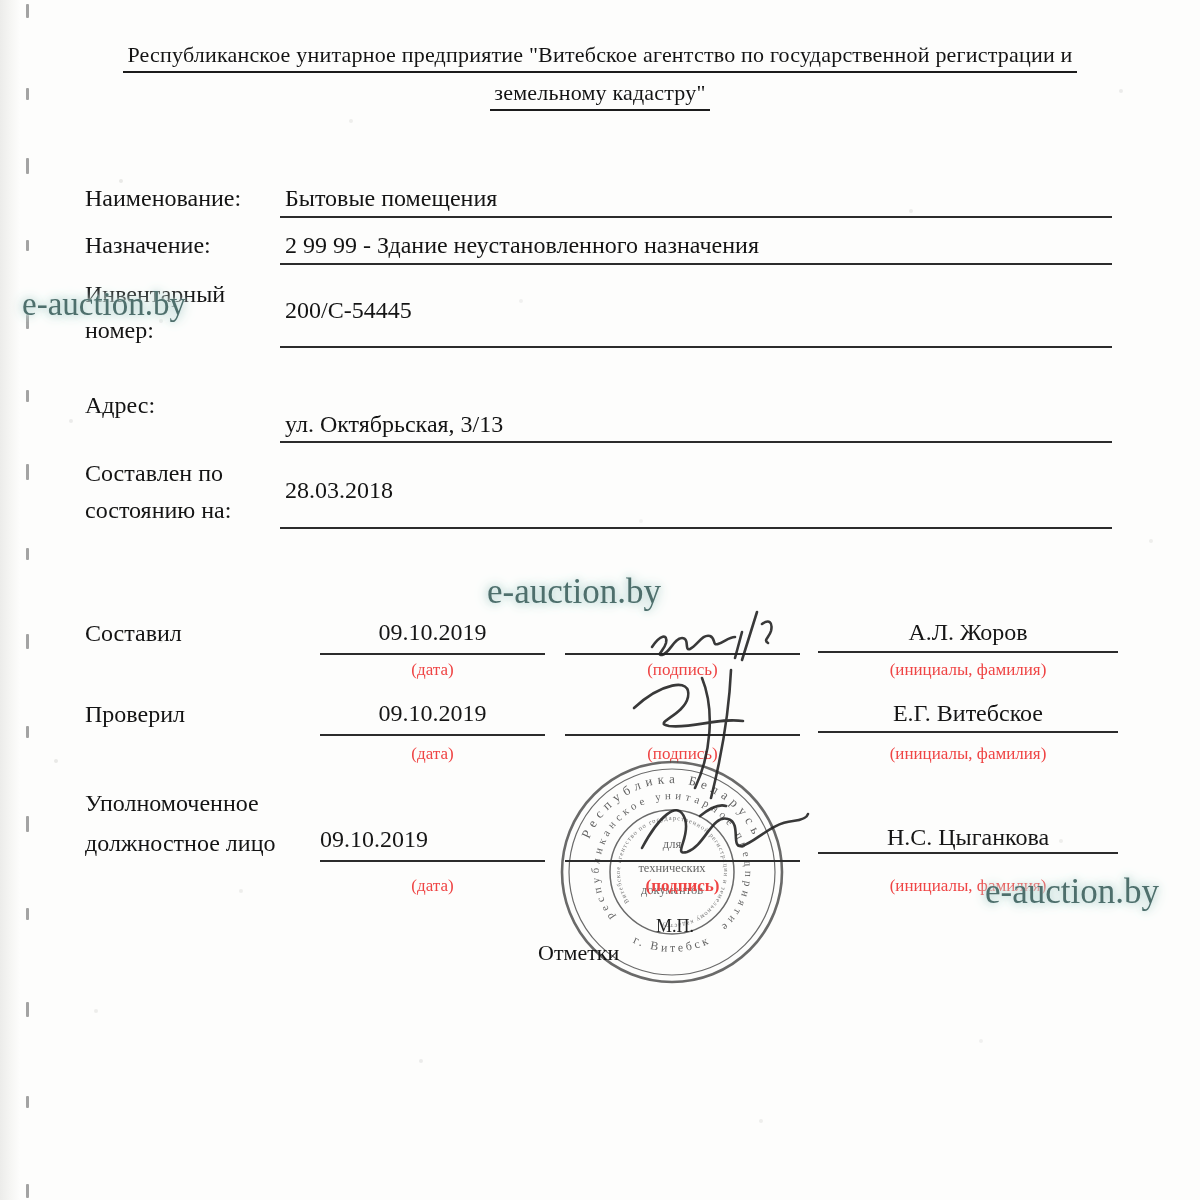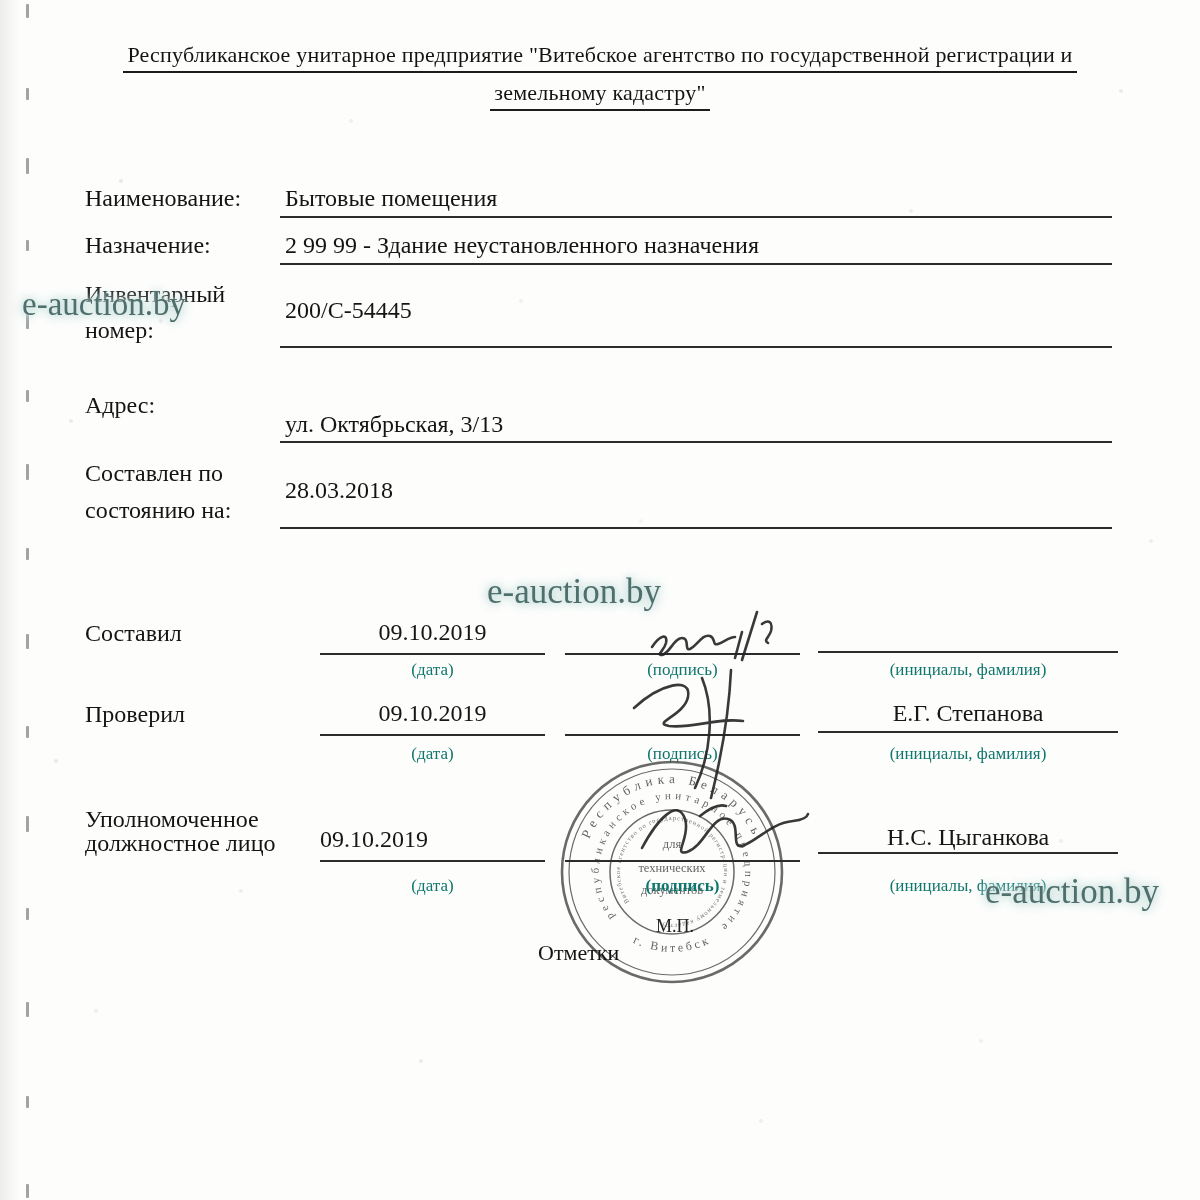--- a/index.html
+++ b/index.html
@@ -40,21 +40,21 @@
   }
   .hdr-caption{
     position:absolute;left:60px;width:1080px;top:112px;text-align:center;
     font-size:17px;color:#1a1a1a;
   }
   
   .lab,.val{position:absolute;font-size:24px;color:#141414;white-space:nowrap;}
   .fline{position:absolute;height:2px;background:#2c2c2c;}
   
   .scol{position:absolute;text-align:center;font-size:24px;white-space:nowrap;}
-  .cap{position:absolute;text-align:center;font-size:17px;color:#0f766e;white-space:nowrap;}
+  .cap{position:absolute;text-align:center;font-size:17px;color:#ef4444;white-space:nowrap;}
   .sline{position:absolute;height:2px;background:#2c2c2c;}
   
   .wm{
     position:absolute;font-family:"Liberation Serif","DejaVu Serif",serif;
     color:#4e6f6c;white-space:nowrap;z-index:30;
     text-shadow:0 0 2px #d9ebe8,0 0 7px #c2dcd9,0 0 13px #c2dcd9,0 0 18px #cfe4e1;
   }
   .mp{position:absolute;font-size:18px;color:#222;z-index:6;}
   .marks{position:absolute;font-size:22px;color:#141414;z-index:6;}
   svg{position:absolute;}
@@ -108,38 +108,39 @@
   <div class="val" style="left:285px;top:411px;">ул. Октябрьская, 3/13</div>
   <div class="fline" style="left:280px;top:441px;width:832px;"></div>
 
   <div class="lab" style="left:85px;top:460px;">Составлен по</div>
   <div class="val" style="left:285px;top:477px;">28.03.2018</div>
   <div class="lab" style="left:85px;top:497px;">состоянию на:</div>
   <div class="fline" style="left:280px;top:527px;width:832px;"></div>
 
   <div class="lab" style="left:85px;top:620px;">Составил</div>
   <div class="scol" style="left:320px;top:619px;width:225px;">09.10.2019</div>
+  <div class="scol" style="left:818px;top:619px;width:300px;">А.Л. Жоров</div>
   <div class="sline" style="left:320px;top:653px;width:225px;"></div>
   <div class="sline" style="left:565px;top:653px;width:235px;"></div>
   <div class="sline" style="left:818px;top:651px;width:300px;"></div>
   <div class="cap" style="left:320px;top:660px;width:225px;">(дата)</div>
   <div class="cap" style="left:565px;top:660px;width:235px;">(подпись)</div>
   <div class="cap" style="left:818px;top:660px;width:300px;">(инициалы, фамилия)</div>
 
   <div class="lab" style="left:85px;top:701px;">Проверил</div>
   <div class="scol" style="left:320px;top:700px;width:225px;">09.10.2019</div>
-  <div class="scol" style="left:818px;top:700px;width:300px;">Е.Г. Степанова</div>
+  <div class="scol" style="left:818px;top:700px;width:300px;">Е.Г. Витебское</div>
   <div class="sline" style="left:320px;top:734px;width:225px;"></div>
   <div class="sline" style="left:565px;top:734px;width:235px;"></div>
   <div class="sline" style="left:818px;top:731px;width:300px;"></div>
   <div class="cap" style="left:320px;top:744px;width:225px;">(дата)</div>
   <div class="cap" style="left:565px;top:744px;width:235px;">(подпись)</div>
   <div class="cap" style="left:818px;top:744px;width:300px;">(инициалы, фамилия)</div>
 
-  <div class="lab" style="left:85px;top:790px;margin-top:16px;">Уполномоченное</div>
+  <div class="lab" style="left:85px;top:790px;">Уполномоченное</div>
   <div class="lab" style="left:85px;top:830px;text-align:right;">должностное лицо</div>
   <div class="scol" style="left:320px;top:826px;" style2="">09.10.2019</div>
   <div class="scol" style="left:818px;top:824px;width:300px;">Н.С. Цыганкова</div>
   <div class="sline" style="left:320px;top:860px;width:225px;"></div>
   <div class="sline" style="left:565px;top:860px;width:235px;z-index:7;"></div>
   <div class="sline" style="left:818px;top:852px;width:300px;"></div>
   <div class="cap" style="left:320px;top:876px;width:225px;">(дата)</div>
   <div class="cap" style="left:565px;top:876px;width:235px;z-index:7;font-weight:bold;">(подпись)</div>
   <div class="cap" style="left:818px;top:876px;width:300px;">(инициалы, фамилия)</div>
 

